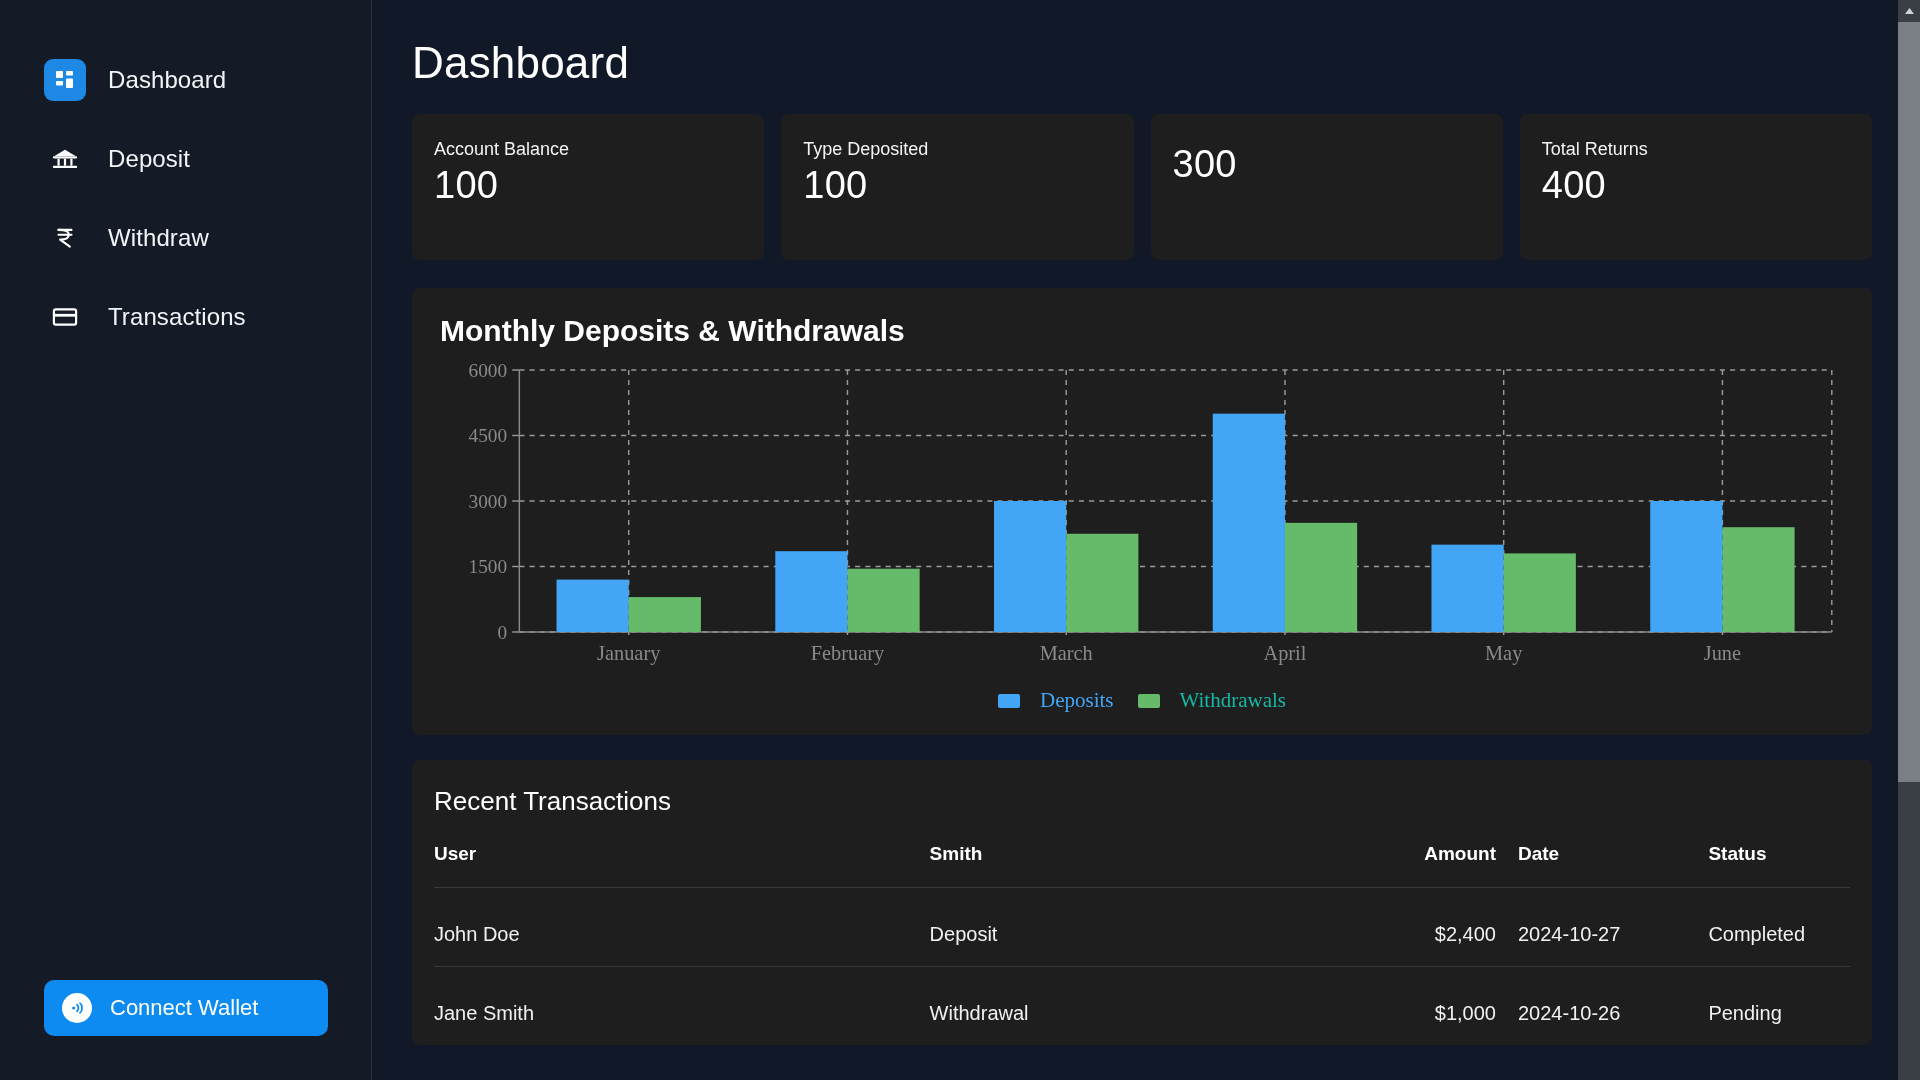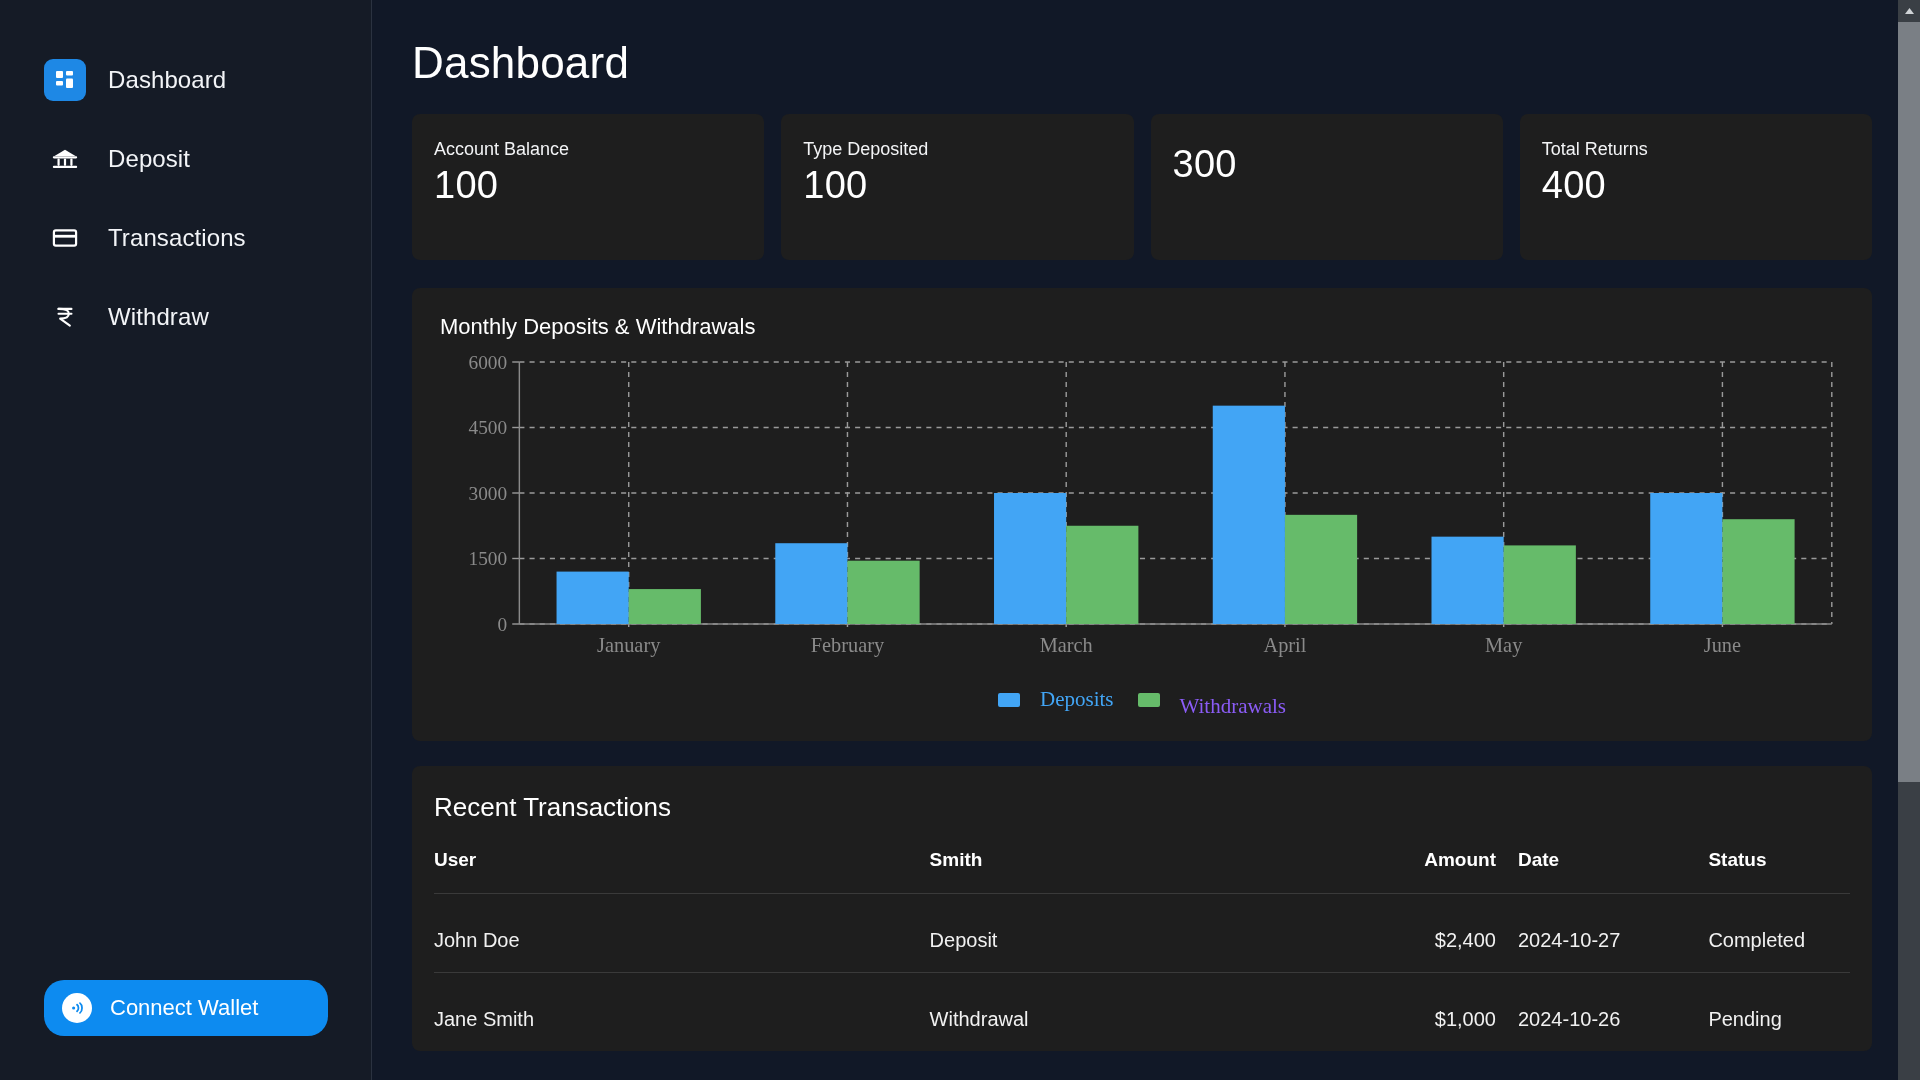--- a/index.html
+++ b/index.html
@@ -47,21 +47,21 @@
     letter-spacing:.1px;
     white-space:nowrap;
   }
   .wallet-wrap { padding:0 44px; }
   .wallet-btn {
     display:flex;
     align-items:center;
     gap:18px;
     background:#0d8bf0;
     border:none;
-    border-radius:20px;
+    border-radius:10px;
     width:284px;
     height:56px;
     padding-left:18px;
     cursor:pointer;
     font-family:"Liberation Sans", sans-serif;
   }
   .wallet-ico {
     width:30px; height:30px;
     border-radius:50%;
     background:#ffffff;
@@ -103,22 +103,22 @@
   .stat-value { font-size:38px; color:#ffffff; font-weight:400; margin-top:4px; letter-spacing:.3px;}
 
   
   .panel {
     background:#1e1e1e;
     border-radius:8px;
     padding:26px 28px 22px 28px;
     margin-bottom:25px;
   }
   .panel-title {
-    font-size:22px;
-    font-weight:400;
+    font-size:30px;
+    font-weight:700;
     color:#ffffff;
     margin-bottom:14px;
   }
   .chart-area { position:relative; height:320px; }
   svg.chart { display:block; width:100%; height:320px; }
   .legend {
     display:flex;
     justify-content:center;
     gap:24px;
     margin-top:6px;
@@ -210,37 +210,37 @@
             <line x1="12" y1="12.5" x2="12" y2="17"></line>
             <line x1="17.5" y1="12.5" x2="17.5" y2="17"></line>
             <line x1="2.5" y1="18.8" x2="21.5" y2="18.8"></line>
           </svg>
         </span>
         <span class="nav-label">Deposit</span>
       </div>
 
       <div class="nav-item">
         <span class="nav-icon">
-          <svg width="28" height="28" viewBox="0 0 24 24" fill="none" stroke="#ffffff" stroke-width="1.9">
-            <rect x="2.5" y="5.5" width="19" height="13" rx="1.6"></rect>
-            <line x1="2.5" y1="10.5" x2="21.5" y2="10.5" stroke-width="2.4"></line>
-          </svg>
-        </span>
-        <span class="nav-label">Transactions</span>
-      </div>
-
-      <div class="nav-item">
-        <span class="nav-icon">
           <svg width="26" height="26" viewBox="0 0 24 24" fill="none" stroke="#ffffff" stroke-width="1.9" stroke-linecap="round" stroke-linejoin="round">
             <line x1="6" y1="4.5" x2="18" y2="4.5"></line>
             <line x1="6" y1="9" x2="18" y2="9"></line>
             <path d="M6 4.5 C13 4.5 15.5 6 15.5 9 C15.5 12 13 13.5 7.5 13.5 L16.5 20"></path>
           </svg>
         </span>
         <span class="nav-label">Withdraw</span>
+      </div>
+
+      <div class="nav-item">
+        <span class="nav-icon">
+          <svg width="28" height="28" viewBox="0 0 24 24" fill="none" stroke="#ffffff" stroke-width="1.9">
+            <rect x="2.5" y="5.5" width="19" height="13" rx="1.6"></rect>
+            <line x1="2.5" y1="10.5" x2="21.5" y2="10.5" stroke-width="2.4"></line>
+          </svg>
+        </span>
+        <span class="nav-label">Transactions</span>
       </div>
 
     </div>
 
     <div class="wallet-wrap">
       <button class="wallet-btn">
         <span class="wallet-ico">
           <svg width="18" height="18" viewBox="0 0 24 24" fill="none" stroke="#0d8bf0" stroke-width="2.4" stroke-linecap="round">
             <circle cx="7.5" cy="12" r="2.1" fill="#0d8bf0" stroke="none"></circle>
             <path d="M12 7.5 C14.6 9.2 14.6 14.8 12 16.5"></path>
@@ -322,21 +322,21 @@
             <text x="1260.5" y="298" text-anchor="middle" fill="#8a8a8a" font-family="&quot;Liberation Serif&quot;, serif" font-size="20">June</text>
           </svg>
       </div>
       <div class="legend" id="chart-legend">
           <div class="legend-item">
             <span class="legend-swatch" style="background: rgb(66, 165, 245);"></span>
             <span class="legend-text" style="color: rgb(66, 165, 245);">Deposits</span>
           </div>
           <div class="legend-item">
             <span class="legend-swatch" style="background: rgb(102, 187, 106);"></span>
-            <span class="legend-text" style="color: #8b5cf6; margin-top: 14px;">Withdrawals</span>
+            <span class="legend-text" style="color: #14b8a6;">Withdrawals</span>
           </div>
         </div>
     </section>
 
     <section class="tx-panel">
       <div class="tx-title">Recent Transactions</div>
       <table class="tx">
         <thead>
           <tr>
             <th class="col-user">User</th>

